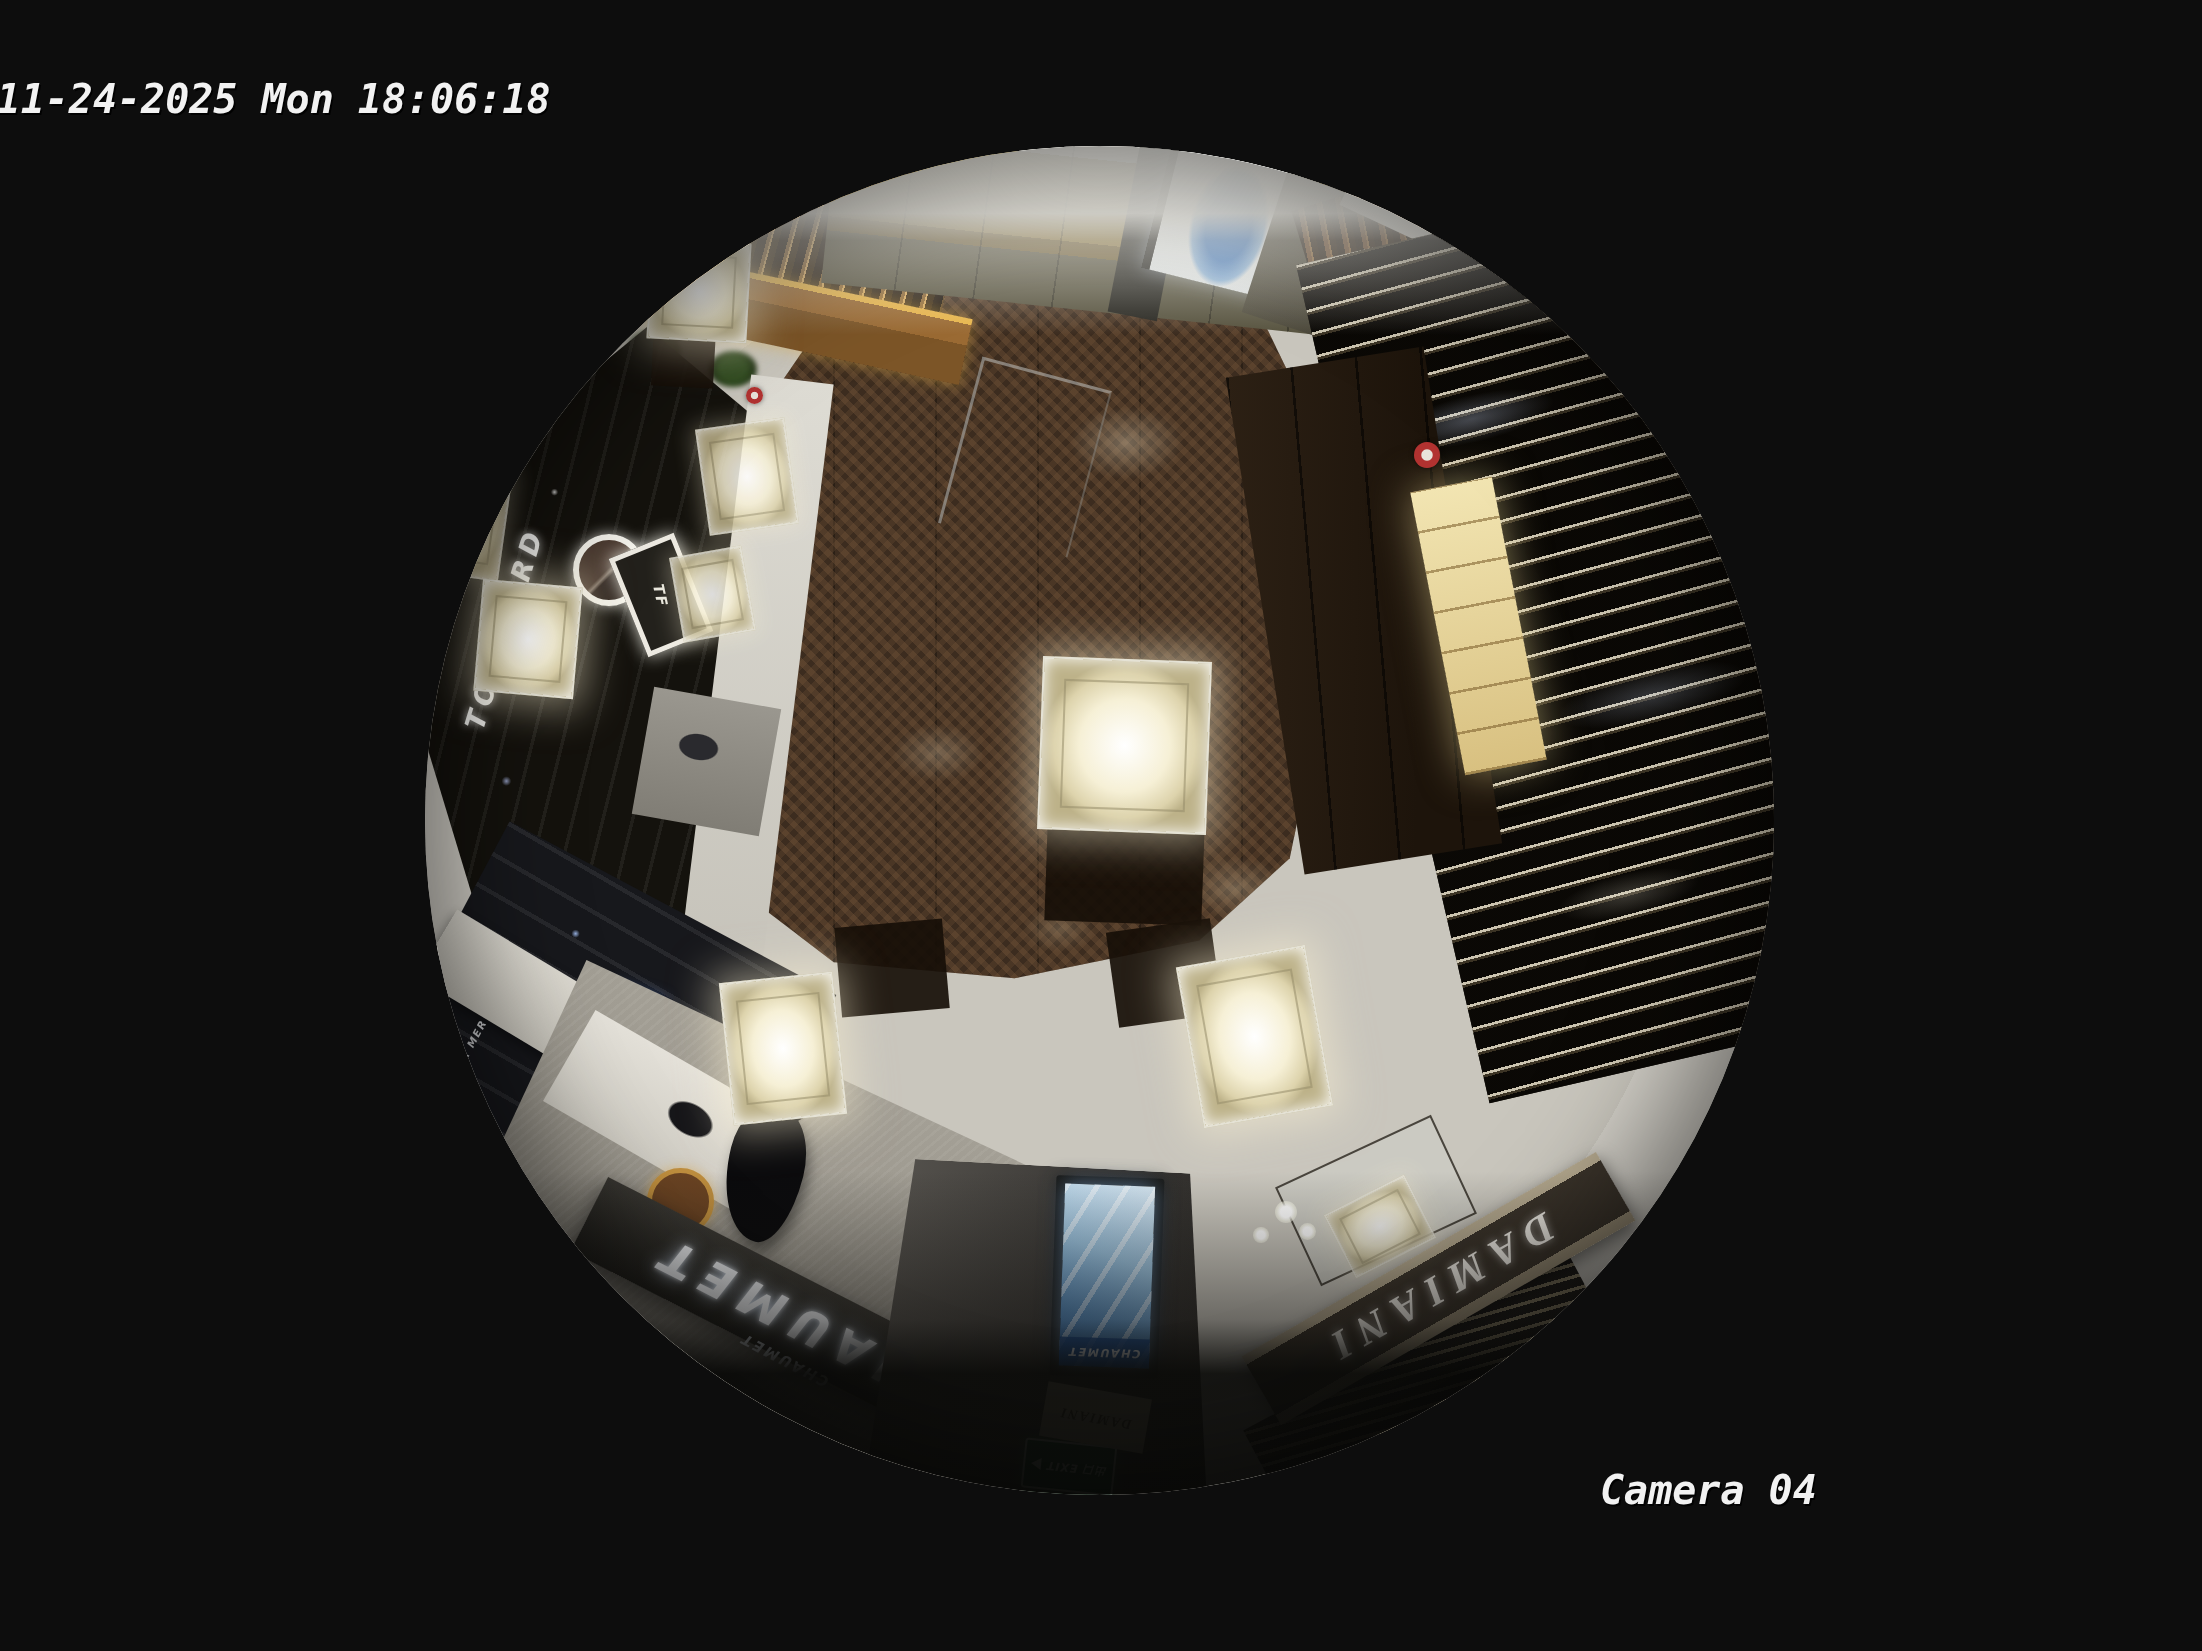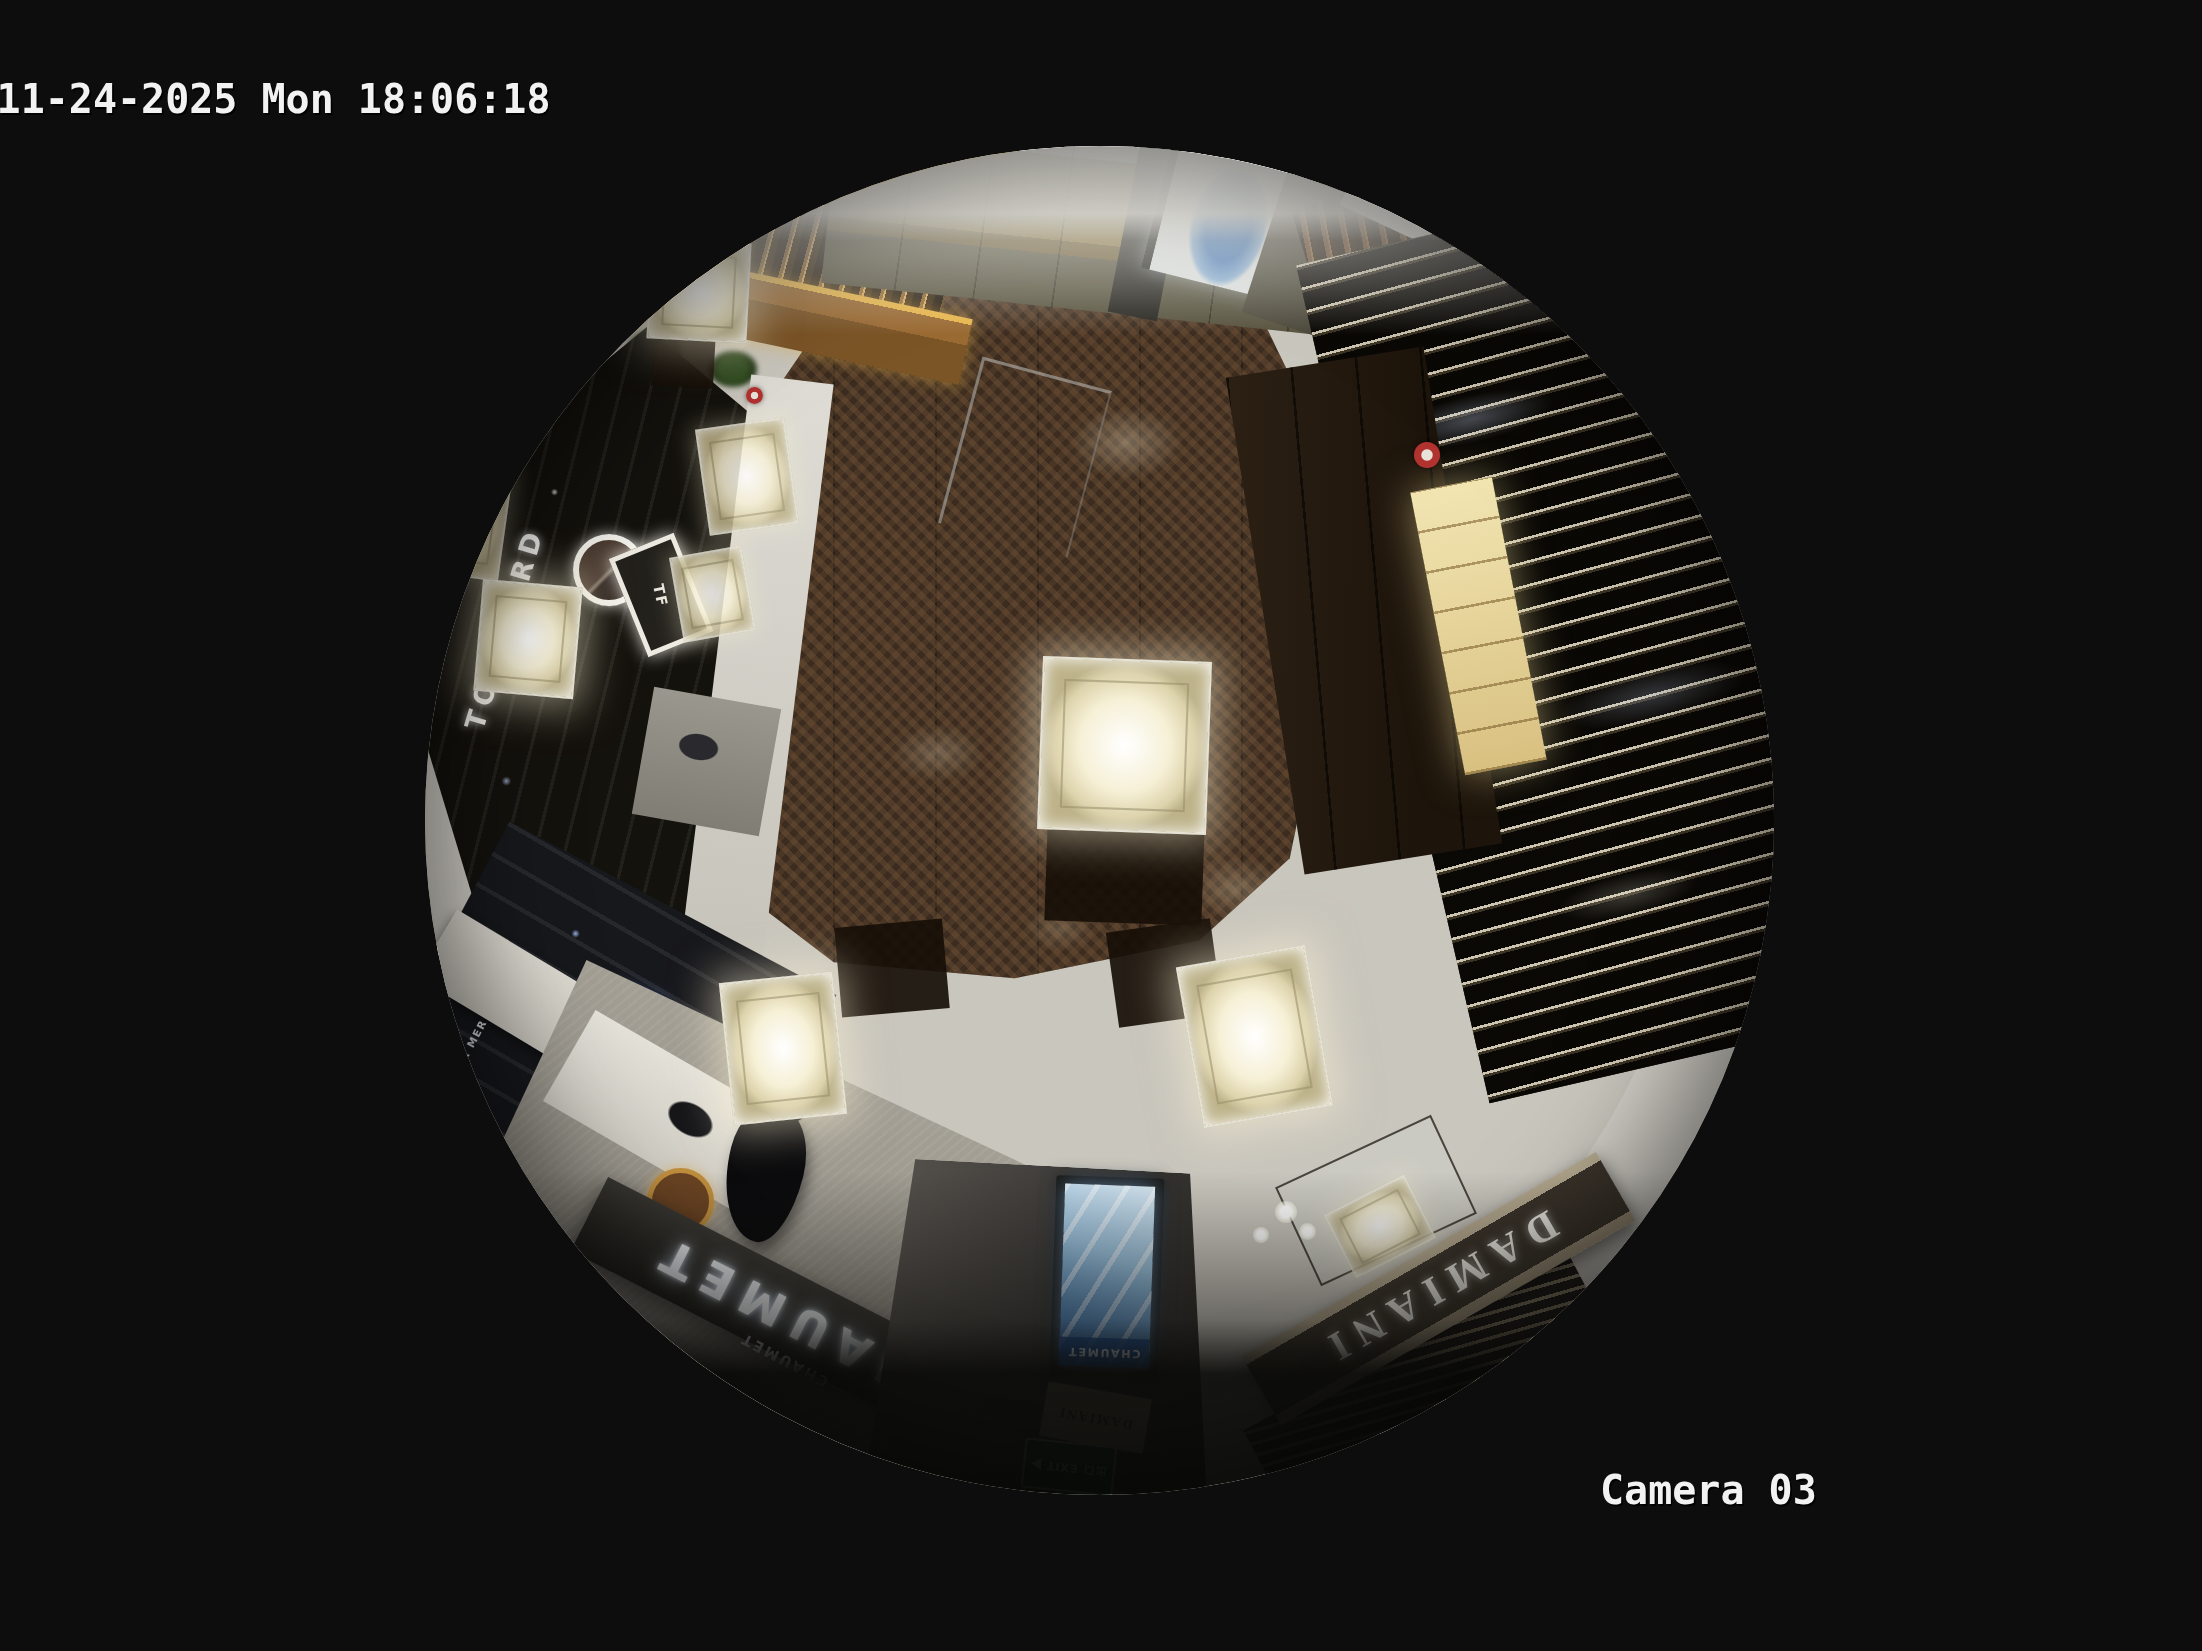--- a/index.html
+++ b/index.html
@@ -1,17 +1,17 @@
 <!DOCTYPE html>
 <html style="font-size:13.8px"><head>
 <meta charset="utf-8">
 <style>
   html,body{margin:0;padding:0;background:#0d0d0d;}
   .stage{position:relative;width:2203px;height:1652px;background:#0d0d0d;overflow:hidden;
-         font-family:"DejaVu Sans","Liberation Sans",sans-serif;}
+         font-family:"DejaVu Sans","Liberation Sans",sans-serif;font-style:italic;}
   
   .osd{position:absolute;color:#f2f2f2;font-family:"DejaVu Sans Mono","Liberation Mono",monospace;
        font-weight:bold;font-size:40px;line-height:1;letter-spacing:0px;white-space:pre;
        text-shadow:1.7px 1.7px 0 rgba(0,0,0,.85);z-index:50;}
   .osd-ts{left:-3.4px;top:79px;}
   .osd-cam{left:1600px;top:1470px;}
   
   .fe{position:absolute;left:425px;top:146px;width:1349px;height:1349px;border-radius:50%;
       overflow:hidden;
       background:radial-gradient(circle at 50% 50%,
@@ -302,15 +302,15 @@
     <div class="z vit vit-dim" style="left:910px;top:1045px;width:86px;height:67px;transform:rotate(-27deg);"></div>
 
     <div class="z dotred" style="left:321px;top:241px;width:17px;height:17px;"></div>
     <div class="z dotred" style="left:989px;top:296px;width:26px;height:26px;"></div>
 
     <div class="z rimtop"></div>
     <div class="z rimbottom"></div>
     <div class="z vign"></div>
   </div>
 
-  <div class="osd osd-cam">Camera 03</div>
+  <div class="osd osd-cam">Camera 04</div>
 </div>
 
 
 </body></html>

